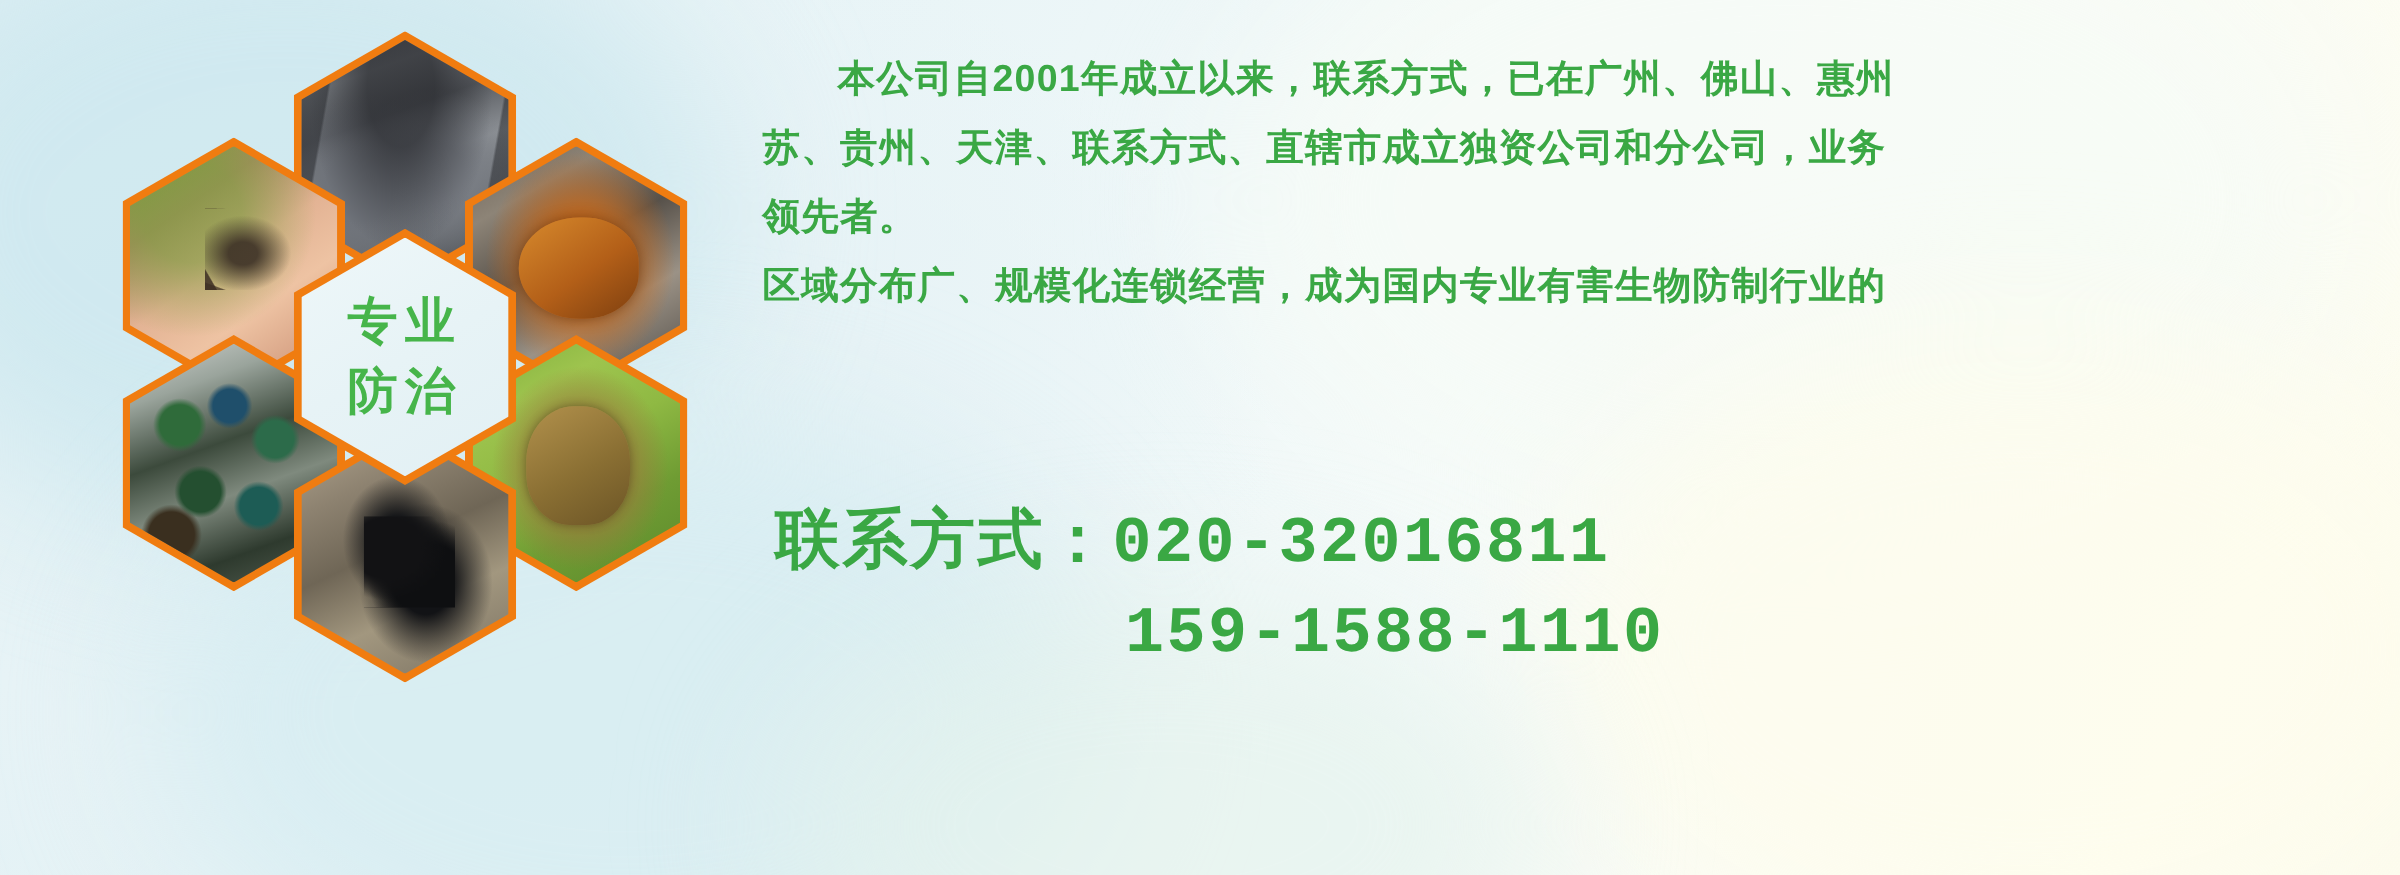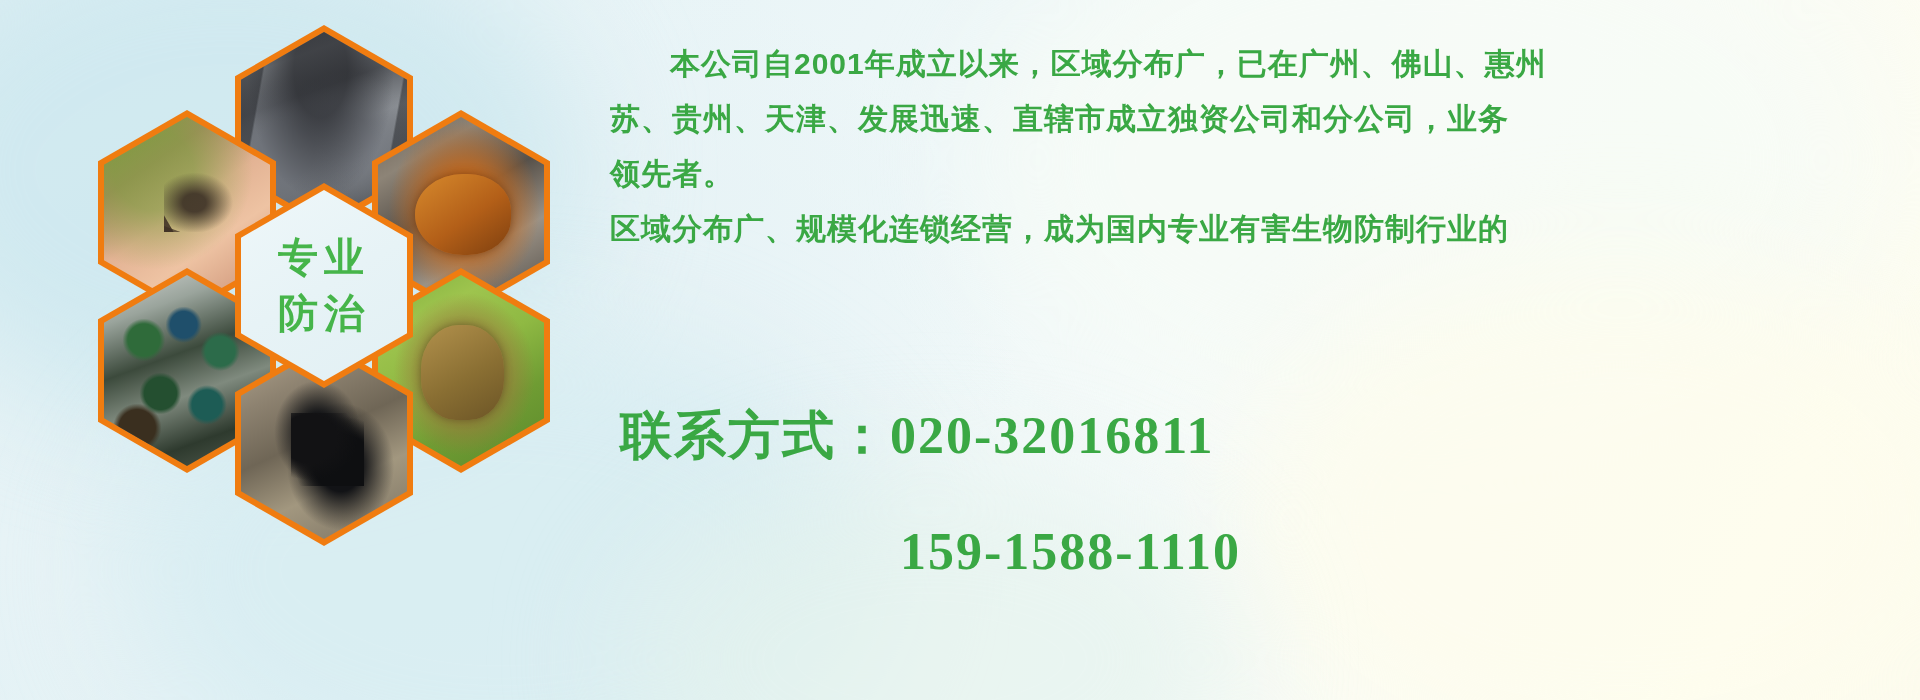--- a/index.html
+++ b/index.html
@@ -132,23 +132,23 @@
     letter-spacing:1px;text-indent:60px;margin:0;
     font-family:"Liberation Sans","DejaVu Sans",sans-serif;
   }
   .para .ln{display:block;text-indent:0;}
   .para .ln:first-child{text-indent:60px;}
 
   .contact{position:absolute;left:620px;top:400px;width:1280px;}
   .contact-line{
     color:#3aa844;font-weight:bold;font-size:52px;line-height:72px;
     letter-spacing:2px;white-space:nowrap;
-    font-family:Liberation Serif, serif;
-  }
-  .contact-line.second{padding-left:280px;margin-top:44px;}
+    font-family:Liberation Mono, monospace;
+  }
+  .contact-line.second{padding-left:280px;}
 </style>
 </head>
 <body>
 
 <div class="banner">
 
   <div class="wash wash-a"></div>
   <div class="wash wash-b"></div>
   <div class="wash wash-c"></div>
   <div class="wash wash-d"></div>
@@ -199,22 +199,22 @@
           <span>专业</span>
           <span>防治</span>
         </div>
       </div>
     </div>
 
   </div>
 
   <div class="copy">
     <p class="para">
-      <span class="ln">本公司自2001年成立以来，区域分布广，已在广州、佛山、惠州</span>
-      <span class="ln">苏、贵州、天津、发展迅速、直辖市成立独资公司和分公司，业务</span>
+      <span class="ln">本公司自2001年成立以来，联系方式，已在广州、佛山、惠州</span>
+      <span class="ln">苏、贵州、天津、联系方式、直辖市成立独资公司和分公司，业务</span>
       <span class="ln">领先者。</span>
       <span class="ln">区域分布广、规模化连锁经营，成为国内专业有害生物防制行业的</span>
     </p>
   </div>
 
   <div class="contact">
     <div class="contact-line">联系方式：020-32016811</div>
     <div class="contact-line second">159-1588-1110</div>
   </div>
 

